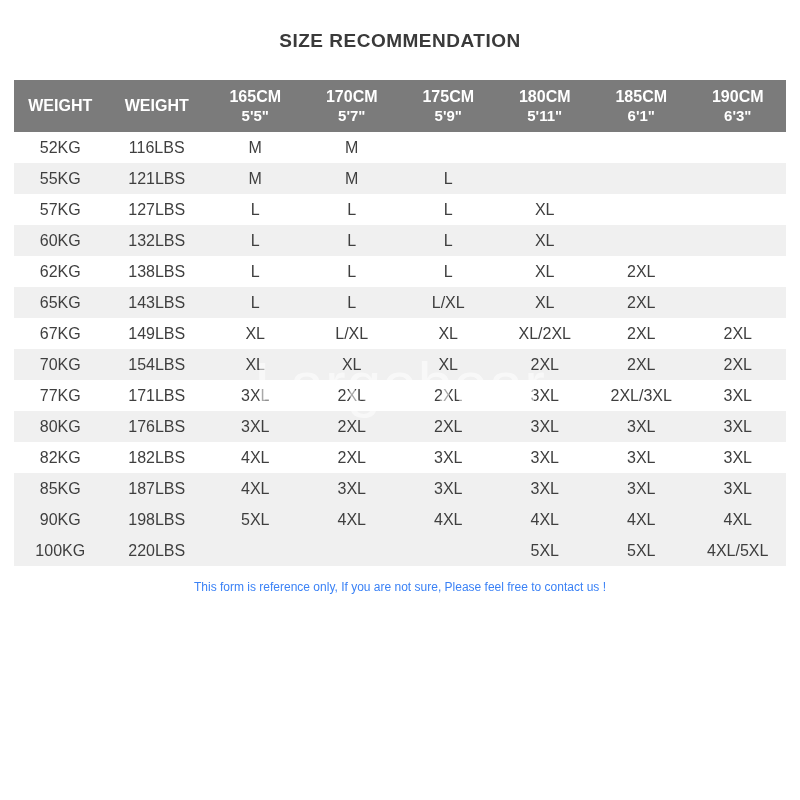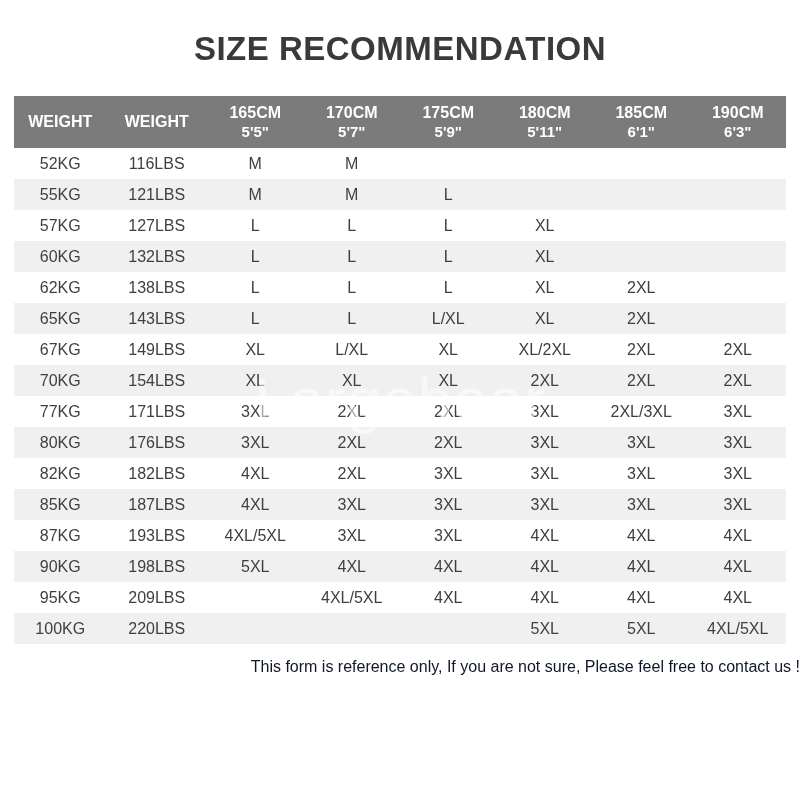--- a/index.html
+++ b/index.html
@@ -15,21 +15,21 @@
     overflow: hidden;
   }
   .page {
     width: 800px;
     height: 800px;
     position: relative;
     box-sizing: border-box;
   }
   .title {
     text-align: center;
-    font-size: 33px;
+    font-size: 19px;
     font-weight: bold;
     letter-spacing: 0.5px;
     color: #3a3a3a;
     padding-top: 30px;
     padding-bottom: 16px;
   }
   .table-wrap {
     position: relative;
     margin: 0 14px;
   }
@@ -83,23 +83,23 @@
     text-align: center;
     font-size: 62px;
     font-weight: normal;
     color: rgba(255,255,255,0.55);
     letter-spacing: 1px;
     pointer-events: none;
     user-select: none;
     font-family: "Liberation Sans", sans-serif;
   }
   .footnote {
-    text-align: right;
-    font-size: 16px;
-    color: #0f172a;
+    text-align: center;
+    font-size: 12px;
+    color: #3b82f6;
     padding-top: 14px;
   }
   .col-w1 { width: 92px; }
   .col-w2 { width: 100px; }
   .col-sz { width: 96px; }
 </style>
 </head>
 <body>
 
 <div class="page">
@@ -256,45 +256,25 @@
           <tr class="row-odd">
             <td class="col-w1 col-weight-kg">85KG</td>
             <td class="col-w2 col-weight-lbs">187LBS</td>
             <td class="col-sz">4XL</td>
             <td class="col-sz">3XL</td>
             <td class="col-sz">3XL</td>
             <td class="col-sz">3XL</td>
             <td class="col-sz">3XL</td>
             <td class="col-sz">3XL</td>
           </tr>
-          <tr class="row-even">
-            <td class="col-w1 col-weight-kg">87KG</td>
-            <td class="col-w2 col-weight-lbs">193LBS</td>
-            <td class="col-sz">4XL/5XL</td>
-            <td class="col-sz">3XL</td>
-            <td class="col-sz">3XL</td>
-            <td class="col-sz">4XL</td>
-            <td class="col-sz">4XL</td>
-            <td class="col-sz">4XL</td>
-          </tr>
           <tr class="row-odd">
             <td class="col-w1 col-weight-kg">90KG</td>
             <td class="col-w2 col-weight-lbs">198LBS</td>
             <td class="col-sz">5XL</td>
             <td class="col-sz">4XL</td>
-            <td class="col-sz">4XL</td>
-            <td class="col-sz">4XL</td>
-            <td class="col-sz">4XL</td>
-            <td class="col-sz">4XL</td>
-          </tr>
-          <tr class="row-even">
-            <td class="col-w1 col-weight-kg">95KG</td>
-            <td class="col-w2 col-weight-lbs">209LBS</td>
-            <td class="col-sz"></td>
-            <td class="col-sz">4XL/5XL</td>
             <td class="col-sz">4XL</td>
             <td class="col-sz">4XL</td>
             <td class="col-sz">4XL</td>
             <td class="col-sz">4XL</td>
           </tr>
           <tr class="row-odd">
             <td class="col-w1 col-weight-kg">100KG</td>
             <td class="col-w2 col-weight-lbs">220LBS</td>
             <td class="col-sz"></td>
             <td class="col-sz"></td>

